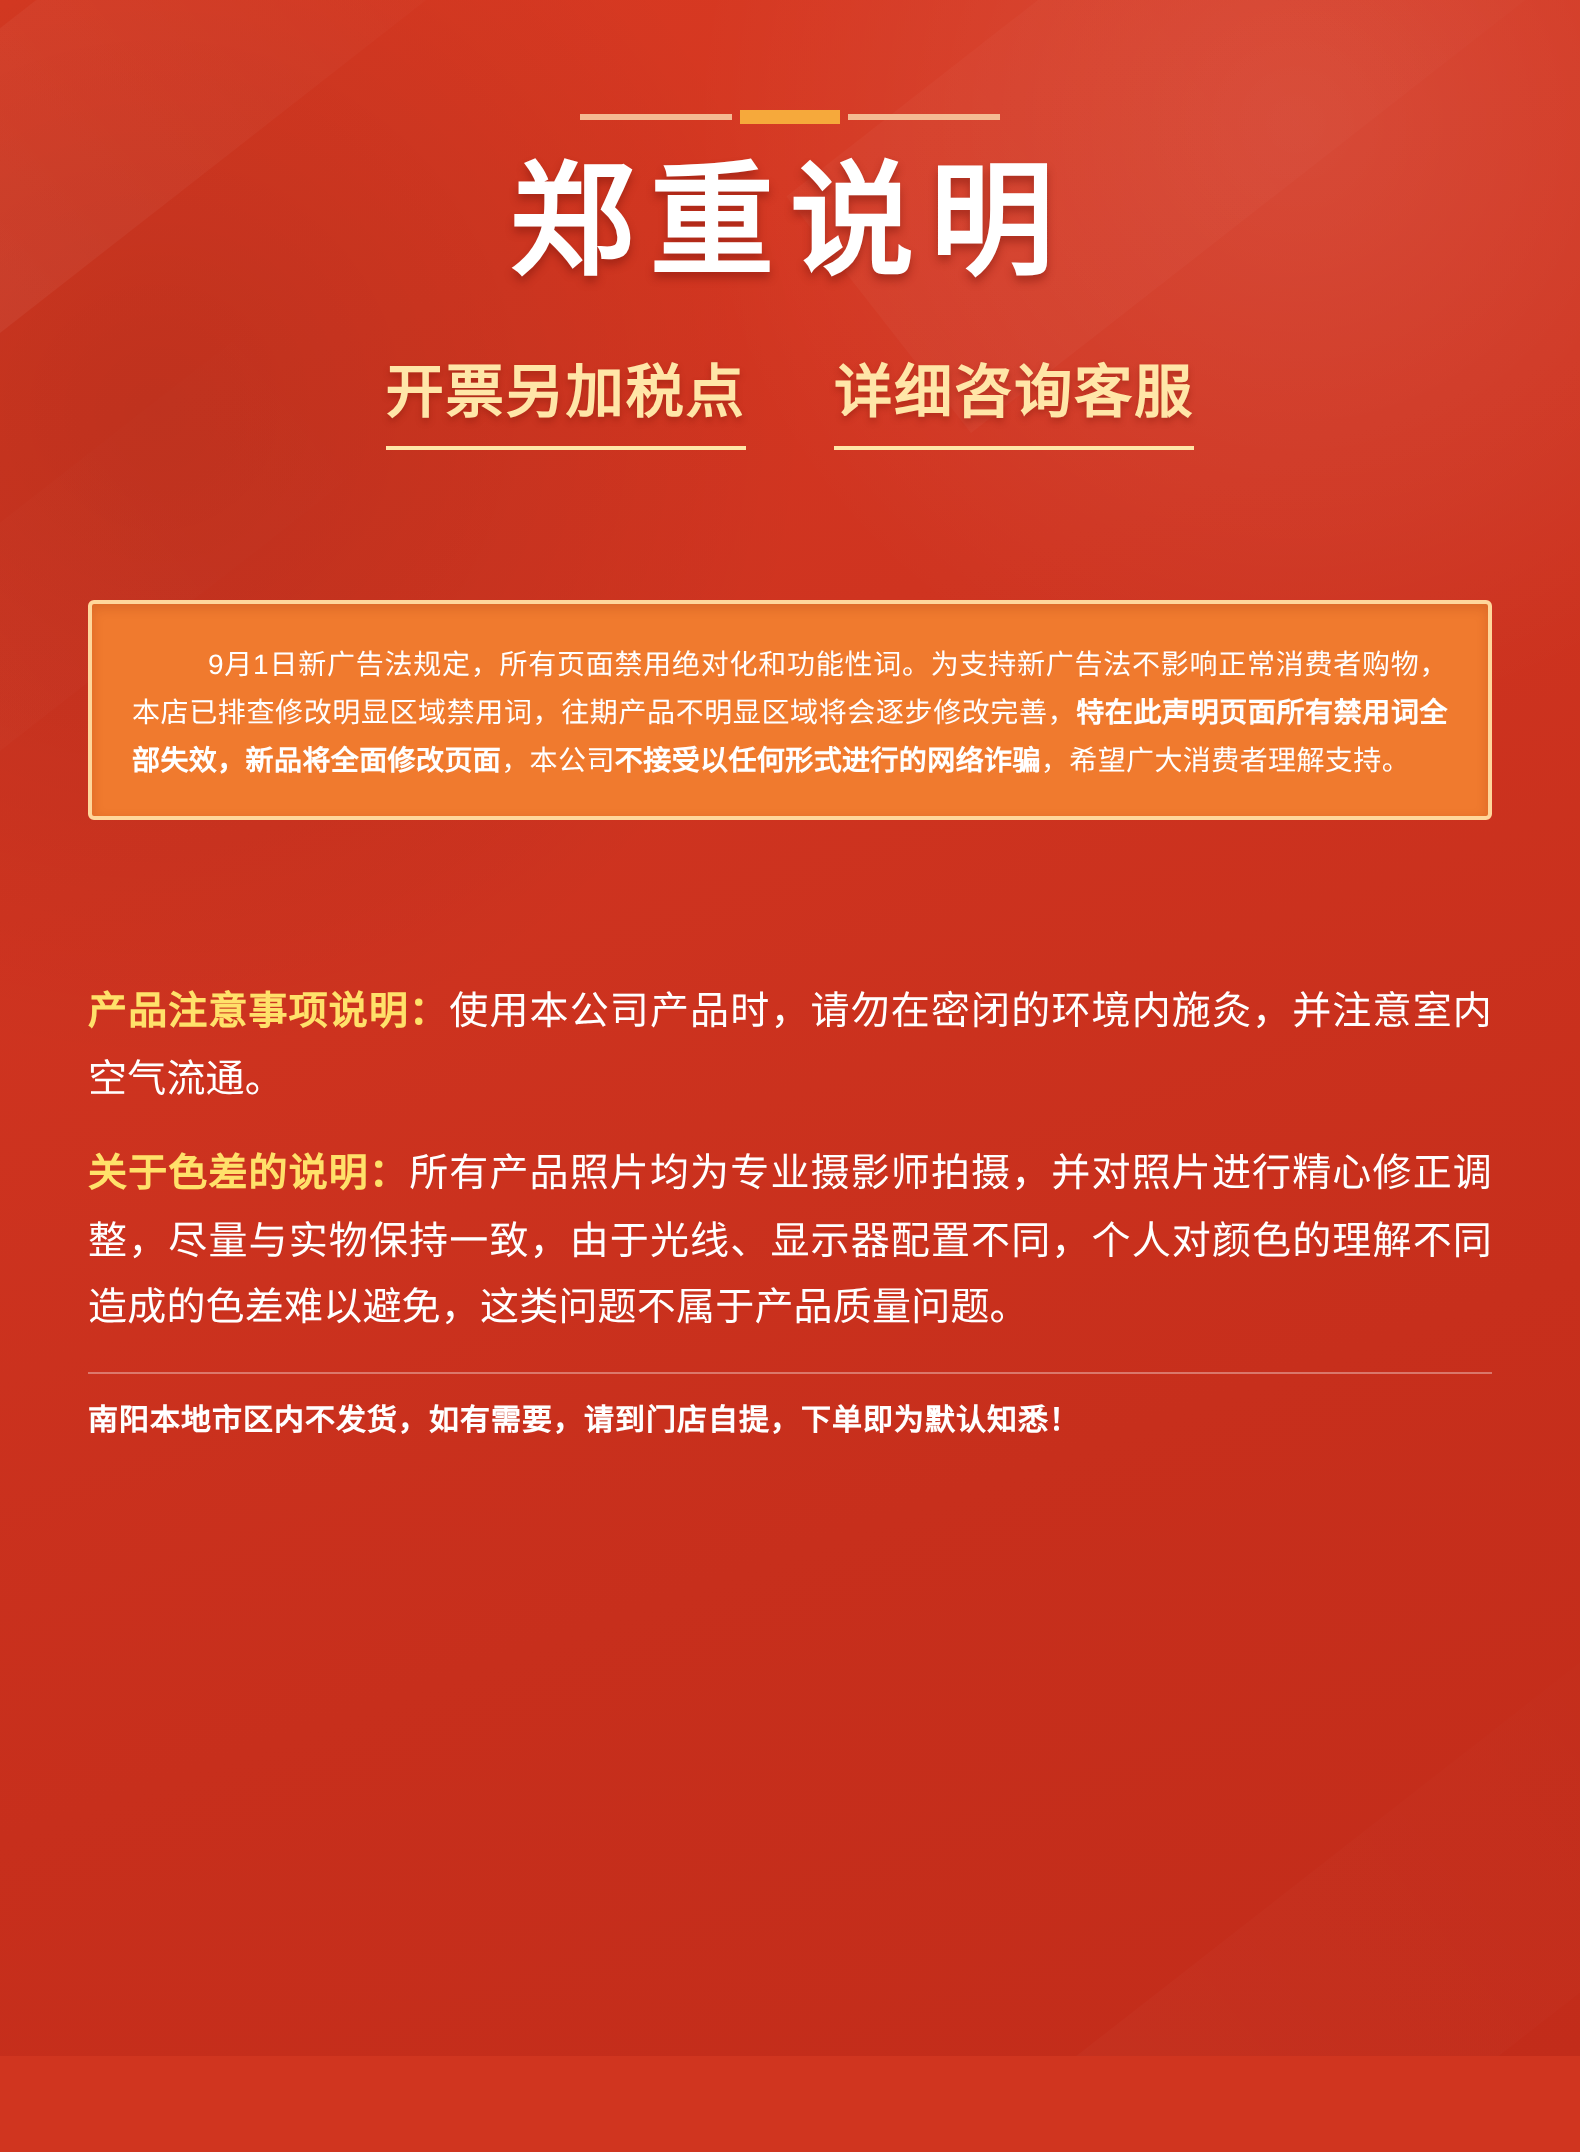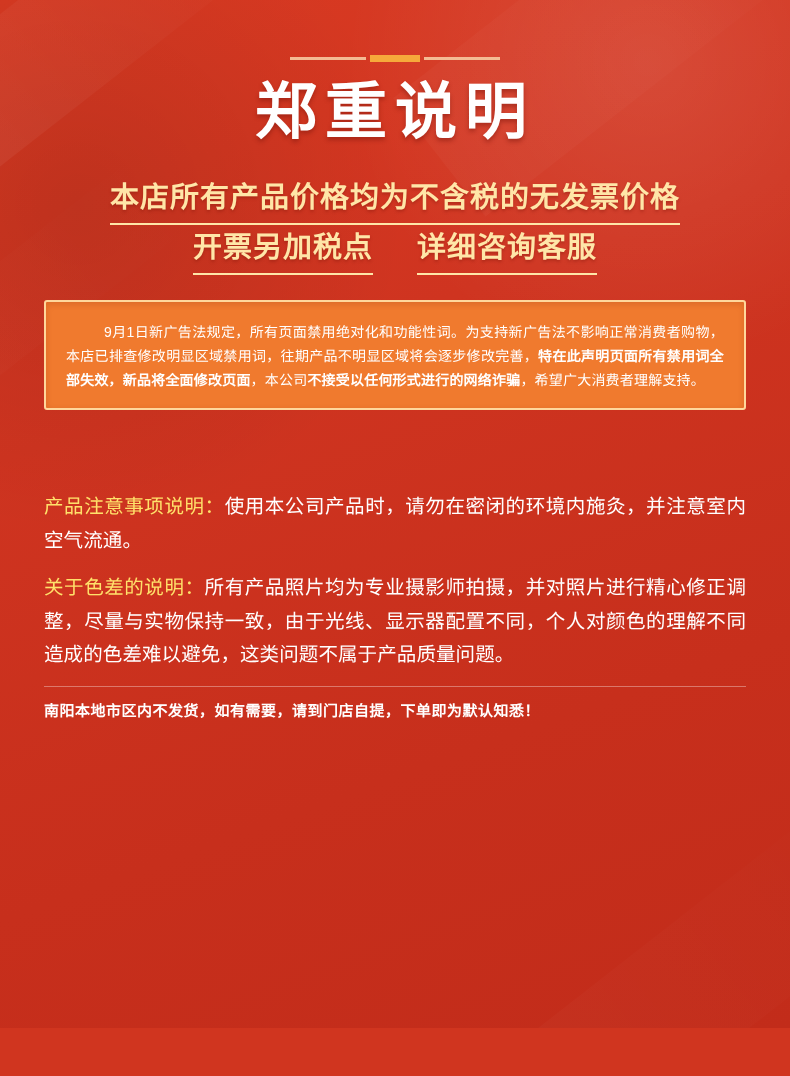--- a/index.html
+++ b/index.html
@@ -129,21 +129,21 @@
   .section {
     margin-bottom: 14px;
     color: #ffffff;
     font-size: 19.5px;
     line-height: 1.72;
     text-align: justify;
     letter-spacing: .1px;
   }
   .section .lead {
     color: #ffe16a;
-    font-weight: normal;
+    font-weight: bold;
   }
 
   .divider {
     width: 702px;
     height: 1px;
     background: rgba(255,255,255,0.35);
     margin: 14px 0 12px 0;
   }
 
   .footnote {
@@ -167,23 +167,20 @@
   <div class="top-rule">
     <span class="line"></span>
     <span class="dot"></span>
     <span class="line"></span>
   </div>
 
   <div class="title">郑重说明</div>
 
   <div class="subtitle">
     <span class="sub-line">
-      <span class="underline">本店所有产品价格均为不含税的无发票价格</span>
-    </span>
-    <span class="sub-line">
       <span class="underline">开票另加税点</span>
       <span class="gap"></span>
       <span class="underline">详细咨询客服</span>
     </span>
   </div>
 
   <div class="notice-box">
     <span class="indent"></span><span>9月1日新广告法规定，所有页面禁用绝对化和功能性词。为支持新广告法不影响正常消费者购物，本店已排查修改明显区域禁用词，往期产品不明显区域将会逐步修改完善，</span><b>特在此声明页面所有禁用词全部失效，新品将全面修改页面</b><span>，本公司</span><b>不接受以任何形式进行的网络诈骗</b><span>，希望广大消费者理解支持。</span>
   </div>
 

